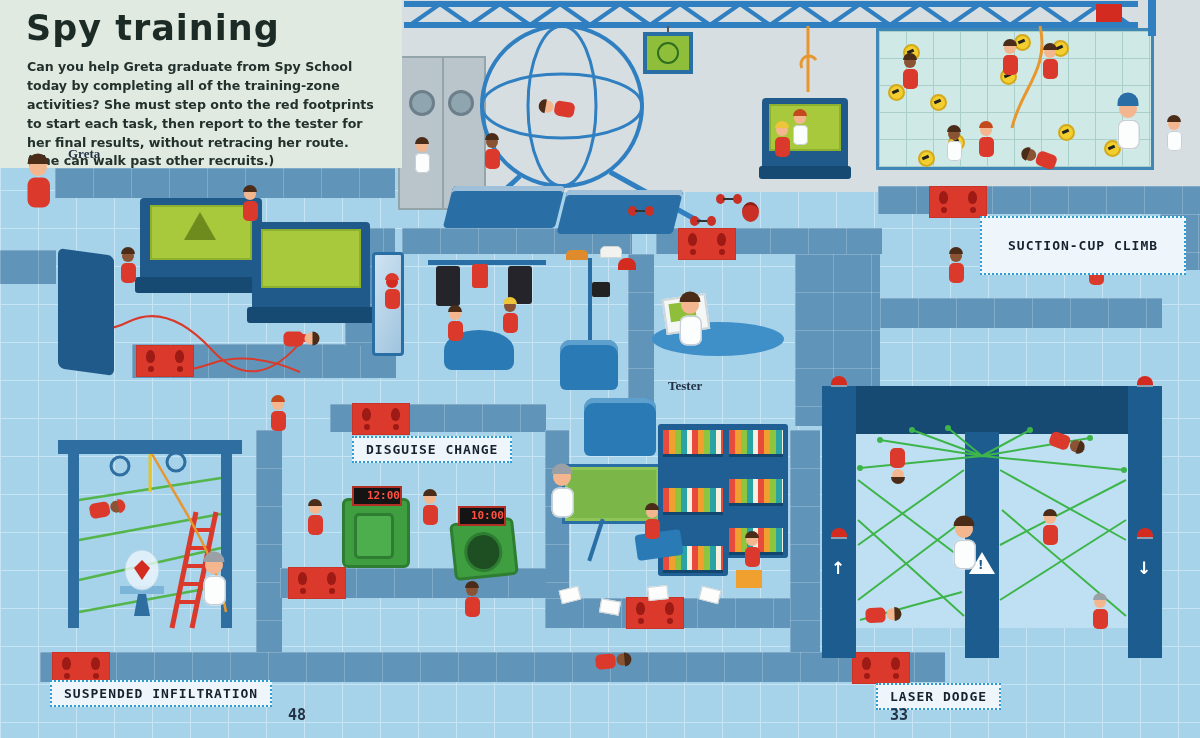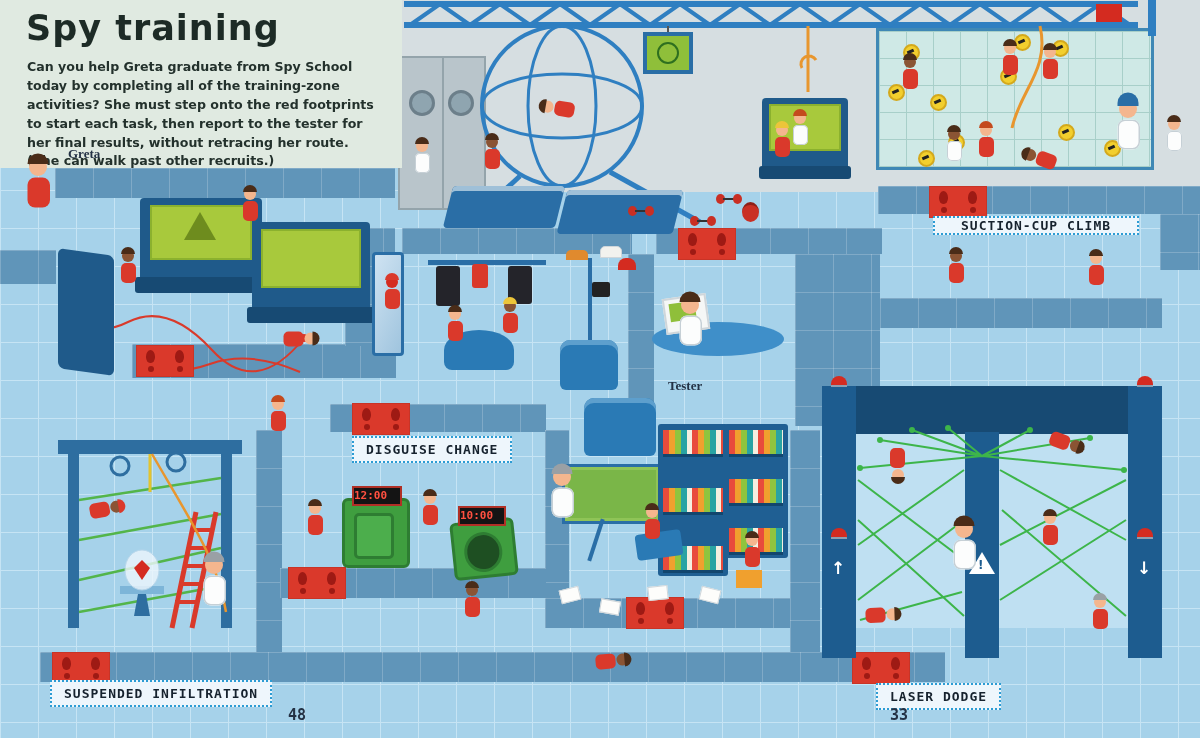--- a/index.html
+++ b/index.html
@@ -51,21 +51,21 @@
   .person.cap .head::before{background:#da392b;}
   .person.big{transform:scale(1.5);transform-origin:top center;}
   
   .prop{position:absolute;z-index:3;}
   .monitor{background:#1f5a8a;border-radius:4px;}
   .monitor .scr{position:absolute;left:8%;top:8%;width:84%;height:64%;background:#a8c93c;box-shadow:inset 0 0 0 2px #8bb12e;}
   .monitor .base{position:absolute;left:-4%;bottom:-10%;width:108%;height:18%;background:#174a73;border-radius:3px;}
   .tread{background:#2a6ea6;border-radius:4px;transform:skewX(-14deg);box-shadow:inset 0 5px 0 #9fc0d8;}
   .safe{background:#3f9e3f;border:3px solid #2e7d32;border-radius:6px;}
   .safe .door{position:absolute;left:15%;top:18%;width:55%;height:64%;border:3px solid #2e7d32;border-radius:5px;background:#4cae4c;}
-  .clock{position:absolute;background:#141414;color:#ff5040;font-family:"DejaVu Sans Mono",monospace;font-size:11px;font-weight:bold;text-align:left;line-height:16px;border:2px solid #b03026;z-index:4;}
+  .clock{position:absolute;background:#141414;color:#ff5040;font-family:"DejaVu Sans Mono",monospace;font-size:11px;font-weight:bold;text-align:right;line-height:16px;border:2px solid #b03026;z-index:4;}
   .shelf{background:#1f5f93;border-radius:3px;padding:6px 5px;display:flex;flex-direction:column;justify-content:space-between;}
   .shelf .row{height:24px;background:repeating-linear-gradient(90deg,#e84b3c 0 6px,#f0a02e 6px 12px,#8fc43e 12px 18px,#29a3a3 18px 24px,#f5efe0 24px 29px);box-shadow:0 3px 0 #12466e;}
   .board-green{background:#7ab648;border:3px solid #2a6ea6;box-shadow:inset 0 0 0 3px #8fc457;}
   .pillar{position:absolute;background:#1d5c8f;z-index:3;}
   .cell{position:absolute;background:#bfe0f2;z-index:2;}
   .lamp{position:absolute;width:16px;height:9px;background:#d42b20;border-radius:8px 8px 0 0;z-index:4;box-shadow:0 2px 0 #8e9eb0;}
   .arrow{position:absolute;color:#fff;font-size:17px;font-weight:bold;z-index:4;font-family:"DejaVu Sans",sans-serif;}
   .warn{position:absolute;width:0;height:0;border-left:13px solid transparent;border-right:13px solid transparent;border-bottom:22px solid #fff;z-index:4;}
   .warn span{position:absolute;left:-4px;top:6px;font-size:12px;font-weight:bold;color:#1d5c8f;}
   .cup{position:absolute;width:13px;height:13px;border-radius:50%;background:#f2cf2e;border:2px solid #d4a91c;z-index:4;}
@@ -466,19 +466,19 @@
 
   <div id="intro">
     <div id="title">Spy training</div>
     <div id="intro-text">Can you help Greta graduate from Spy School today by completing all of the training-zone activities? She must step onto the red footprints to start each task, then report to the tester for her final results, without retracing her route. (She can walk past other recruits.)</div>
   </div>
   <span class="caption" style="left:68px;top:146px">Greta</span>
   <span class="caption" style="left:668px;top:378px">Tester</span>
 
   <div class="zone-label" style="left:352px;top:436px">DISGUISE CHANGE</div>
   <div class="zone-label" style="left:50px;top:680px">SUSPENDED INFILTRATION</div>
-  <div class="zone-label" style="left:933px;top:216px;padding:0 26px">SUCTION-CUP CLIMB</div>
+  <div class="zone-label" style="left:980px;top:216px;padding:20px 26px">SUCTION-CUP CLIMB</div>
   <div class="zone-label" style="left:876px;top:683px">LASER DODGE</div>
 
   <span class="pagenum" style="left:288px;top:706px">48</span>
   <span class="pagenum" style="left:890px;top:706px">33</span>
 
 </div>
 
 </body></html>

